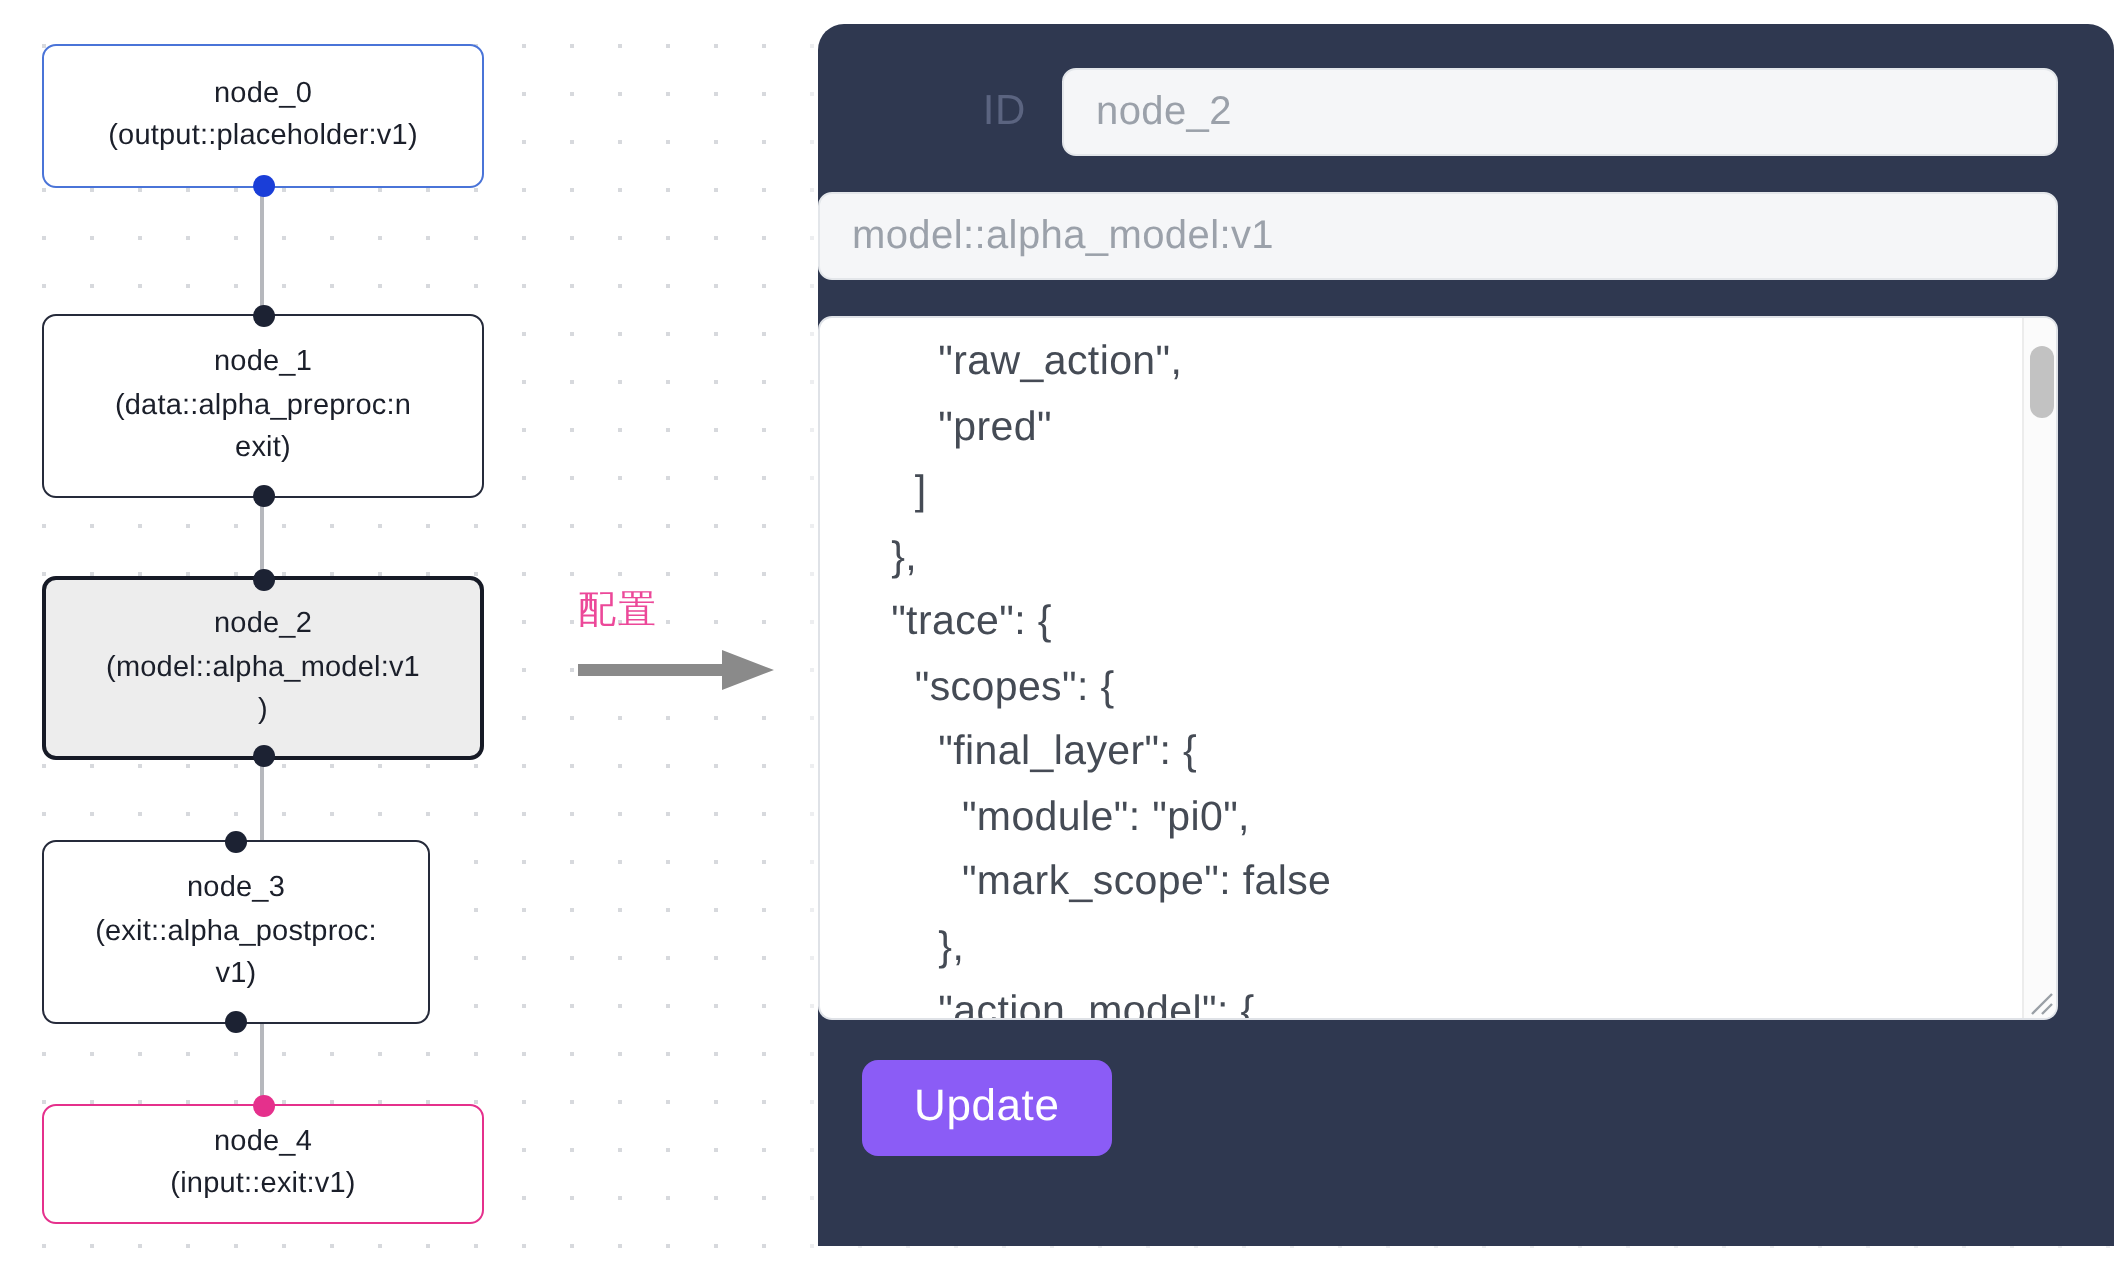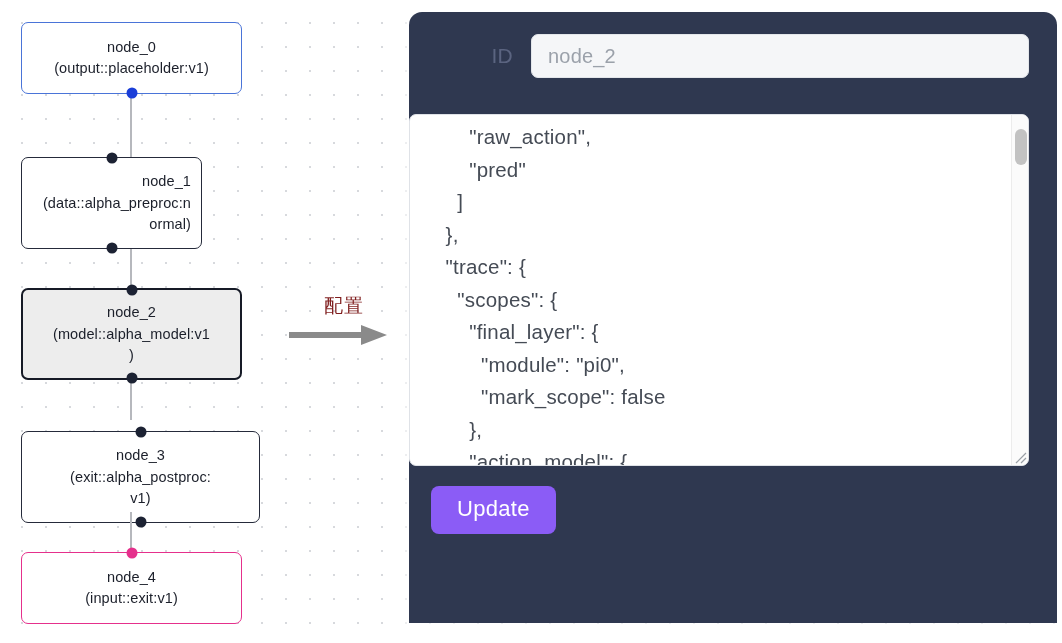--- a/index.html
+++ b/index.html
@@ -103,22 +103,21 @@
   .annotation {
     position: absolute;
     left: 289px;
     top: 296px;
     width: 110px;
     z-index: 8;
   }
   .annotation .ann-label {
     font-family: "DejaVu Sans", "Liberation Sans", sans-serif;
     font-size: 19px;
-    color: #7f1d1d;
-    text-align: center;
+    color: #ec4899;
     letter-spacing: 1px;
     line-height: 1;
     margin-bottom: 8px;
     white-space: nowrap;
   }
   .ann-arrow { display: block; }
 
   
   .config-panel {
     position: absolute;
@@ -250,65 +249,66 @@
   <div class="edge" style="top:249px;height:39px;"></div>
   <div class="edge" style="top:380px;height:40px;"></div>
   <div class="edge" style="top:512px;height:40px;"></div>
 
   <div class="node is-input" style="left:21px;top:22px;width:221px;height:72px;">
     <div class="node-title">node_0</div>
     <div class="node-sub">(output::placeholder:v1)</div>
     <div class="handle bottom blue"></div>
   </div>
 
-  <div class="node" style="left:21px;top:157px;width:181px;height:92px;align-items:flex-end;">
+  <div class="node" style="left:21px;top:157px;width:221px;height:92px;">
     <div class="node-title">node_1</div>
     <div class="node-sub">(data::alpha_preproc:n</div>
-    <div class="node-sub">ormal)</div>
+    <div class="node-sub">exit)</div>
     <div class="handle top"></div>
     <div class="handle bottom"></div>
   </div>
 
   <div class="node is-selected" style="left:21px;top:288px;width:221px;height:92px;">
     <div class="node-title">node_2</div>
     <div class="node-sub">(model::alpha_model:v1</div>
     <div class="node-sub">)</div>
     <div class="handle top"></div>
     <div class="handle bottom"></div>
   </div>
 
-  <div class="node" style="left:21px;top:431px;width:239px;height:92px;">
+  <div class="node" style="left:21px;top:420px;width:194px;height:92px;">
     <div class="node-title">node_3</div>
     <div class="node-sub">(exit::alpha_postproc:</div>
     <div class="node-sub">v1)</div>
     <div class="handle top"></div>
     <div class="handle bottom"></div>
   </div>
 
-  <div class="node is-output" style="left:21px;top:552px;width:221px;height:72px;">
+  <div class="node is-output" style="left:21px;top:552px;width:221px;height:60px;">
     <div class="node-title">node_4</div>
     <div class="node-sub">(input::exit:v1)</div>
     <div class="handle top pink"></div>
   </div>
 
   <div class="annotation">
     <div class="ann-label">配置</div>
     <svg class="ann-arrow" width="100" height="24" viewBox="0 0 100 24">
       <path d="M0 9 L72 9 L72 2 L98 12 L72 22 L72 15 L0 15 Z" fill="#8a8a8a"></path>
     </svg>
   </div>
 
   <div class="config-panel">
 
     <div class="form-row">
       <div class="form-label">ID</div>
       <input class="text-input" type="text" value="node_2" style="">
     </div>
 
     <div class="form-row">
+      <input class="text-input" type="text" value="model::alpha_model:v1" style="">
     </div>
 
     <div class="form-row">
       <div class="textarea-wrap">
         <div class="code-area">        "raw_action",
         "pred"
       ]
     },
     "trace": {
       "scopes": {

